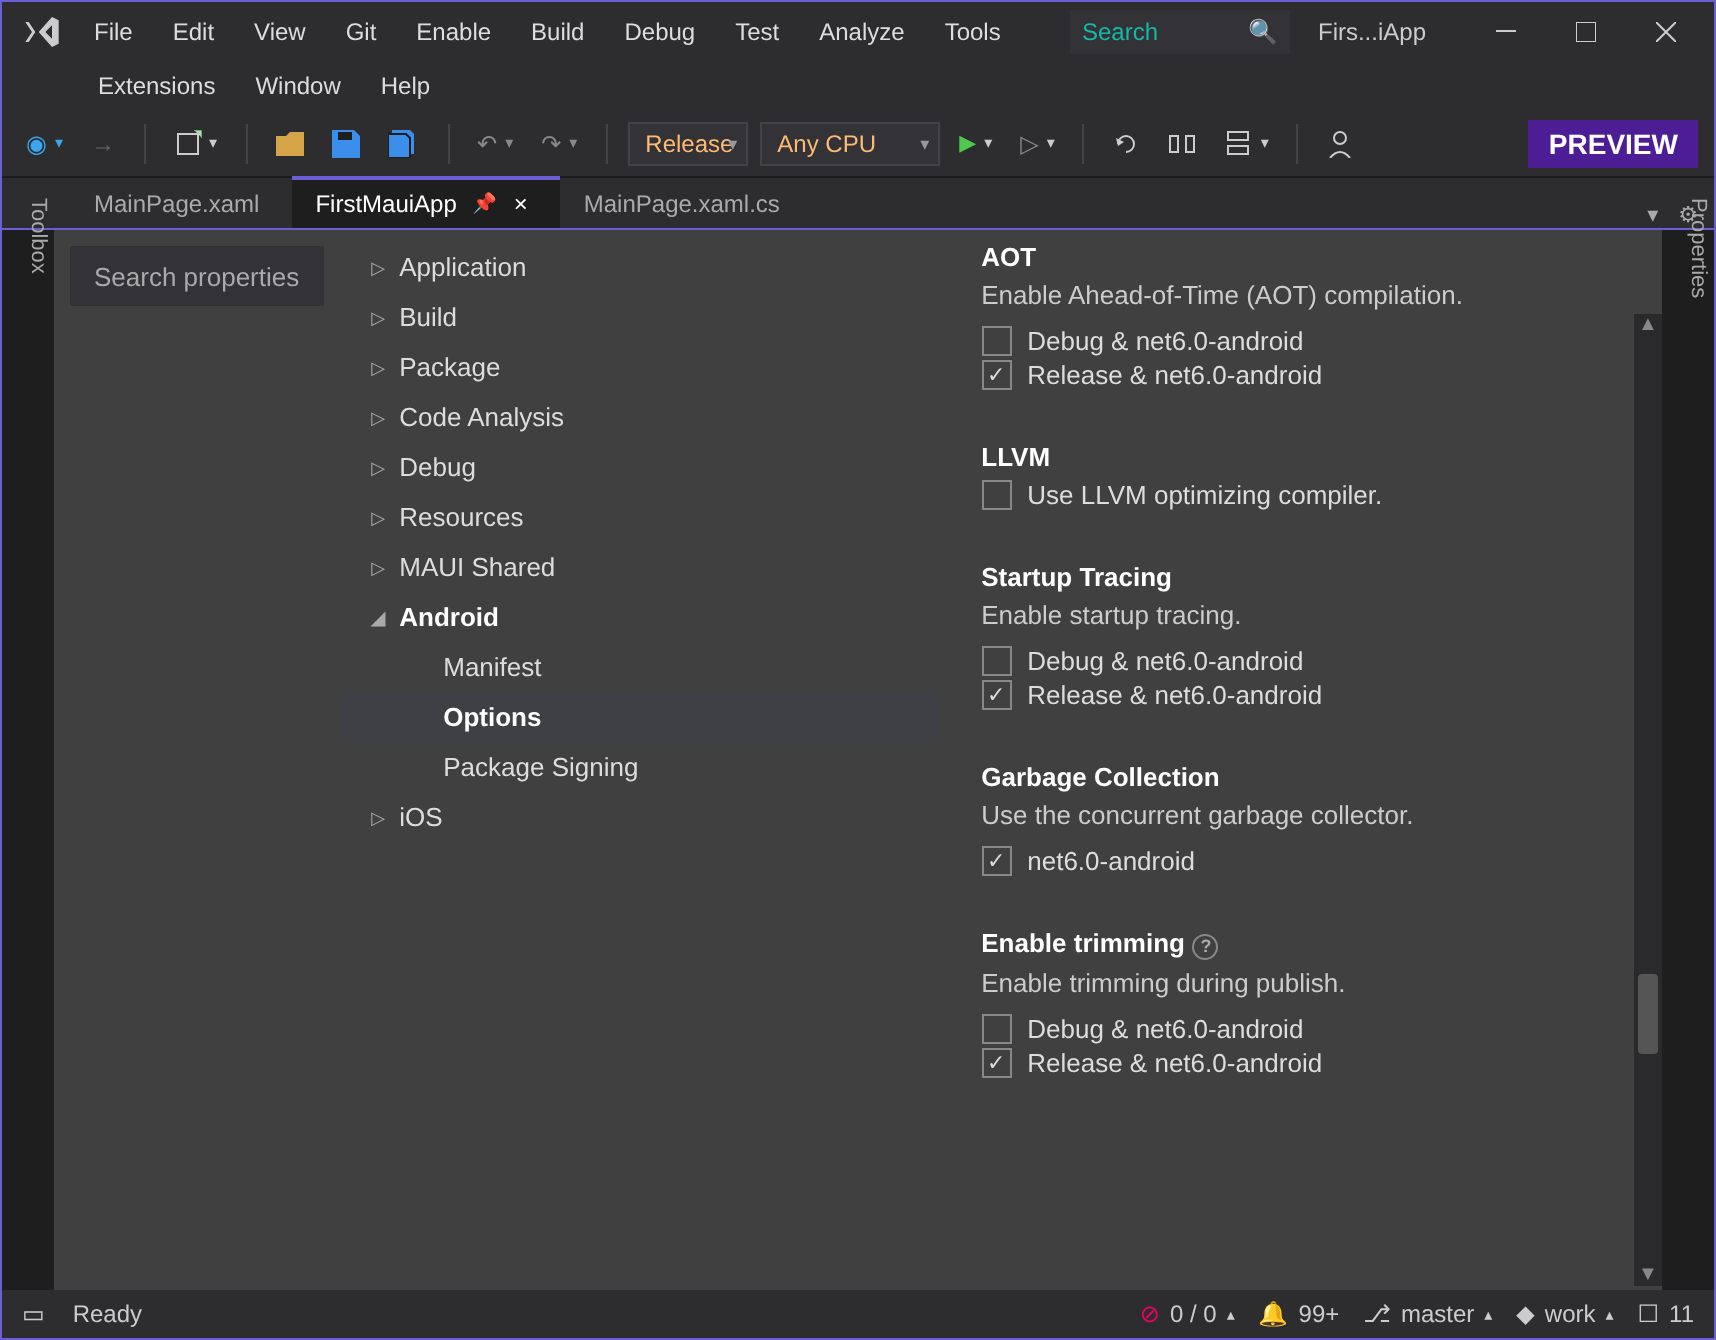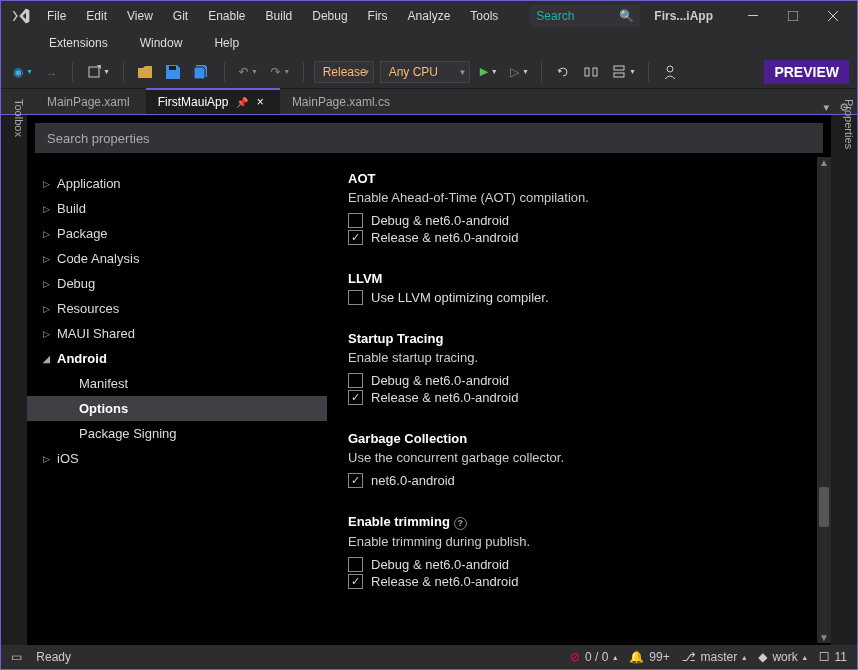--- a/index.html
+++ b/index.html
@@ -1,42 +1,42 @@
 <!DOCTYPE html>
 <html><head>
 <meta charset="utf-8">
 <style>
 * { margin: 0; padding: 0; box-sizing: border-box; font-family: 'Segoe UI', Tahoma, sans-serif; }
 body { background: #1e1e1e; color: #ccc; width: 858px; height: 670px; overflow: hidden; position: relative; border: 1px solid #6b5fd6; }
 .titlebar { height: 30px; background: #2d2d30; display: flex; align-items: center; padding: 0 4px; font-size: 12px; }
 .vs-logo { width: 20px; height: 20px; margin: 0 6px; }
 .menubar { display: flex; gap: 0; }
 .menu-item { padding: 4px 10px; cursor: pointer; color: #ddd; }
-.menubar2 { display: flex; gap: 12px; padding-left: 38px; height: 24px; background: #2d2d30; font-size: 12px; align-items: center; }
+.menubar2 { display: flex; gap: 0; padding-left: 38px; height: 24px; background: #2d2d30; font-size: 12px; align-items: center; }
 .search-box { margin-left: auto; background: #333337; height: 22px; width: 110px; display: flex; align-items: center; padding: 0 6px; font-size: 12px; color: #14b8a6; }
 .search-box .mag { margin-left: auto; }
-.app-title { margin: 0 14px; color: #ccc; font-size: 12px; font-weight: bold; }
+.app-title { margin: 0 14px; color: #ccc; font-size: 12px; }
 .win-controls { display: flex; gap: 0; margin-left: 6px; }
 .win-btn { width: 40px; height: 28px; display: flex; align-items: center; justify-content: center; color: #ccc; cursor: pointer; }
 .toolbar { height: 34px; background: #2d2d30; border-bottom: 1px solid #1b1b1c; display: flex; align-items: center; padding: 0 8px; gap: 6px; font-size: 12px; }
 .tb-btn { display: flex; align-items: center; gap: 4px; padding: 2px 4px; cursor: pointer; }
 .tb-sep { width: 1px; height: 20px; background: #444; margin: 0 4px; }
 .tb-drop { background: #333337; border: 1px solid #434346; height: 22px; padding: 0 20px 0 8px; display: flex; align-items: center; color: #fdba74; position: relative; cursor: pointer; }
 .tb-drop::after { content: '▾'; position: absolute; right: 4px; font-size: 9px; color: #999; }
 .play { color: #4ec94e; font-size: 11px; }
 .preview-btn { background: #4c1d95; color: #fff; padding: 4px 10px; margin-left: auto; font-size: 14px; font-weight: 600; cursor: pointer; }
 .tabs { height: 26px; background: #2d2d30; display: flex; align-items: flex-end; font-size: 12px; padding-left: 34px; border-bottom: 1px solid #6b5fd6; }
 .tab { padding: 5px 16px 5px 12px; color: #aaa; cursor: pointer; display: flex; align-items: center; gap: 8px; position: relative; }
 .tab.active { background: #1e1e1e; color: #fff; border-top: 2px solid #6b5fd6; }
 .tab .pin { font-size: 10px; }
 .tab .close { font-size: 12px; }
 .tab-tools { margin-left: auto; padding-right: 8px; display: flex; gap: 10px; color: #aaa; font-size: 11px; }
 .side-tab-left { position: absolute; left: 2px; top: 92px; width: 22px; font-size: 11px; color: #aaa; writing-mode: vertical-rl; text-orientation: mixed; padding-top: 6px; cursor: pointer; }
 .side-tab-right { position: absolute; right: 2px; top: 92px; width: 22px; font-size: 11px; color: #aaa; writing-mode: vertical-rl; text-orientation: mixed; padding-top: 6px; cursor: pointer; }
-.main { position: absolute; left: 26px; right: 26px; top: 114px; bottom: 24px; background: #000000; display: flex; flex-direction: column; }
+.main { position: absolute; left: 26px; right: 26px; top: 114px; bottom: 24px; background: #404040; display: flex; }
 .search-props { margin: 8px 8px 12px 8px; background: #333337; height: 30px; display: flex; align-items: center; padding: 0 12px; color: #aaa; font-size: 13px; }
 .body-area { flex: 1; display: flex; overflow: hidden; }
 .tree { width: 300px; padding: 6px 0; font-size: 13px; overflow-y: auto; }
 .tree-item { padding: 5px 8px 5px 40px; cursor: pointer; color: #ddd; position: relative; }
 .tree-item.top { padding-left: 30px; }
 .tree-item .caret { position: absolute; left: 16px; font-size: 9px; color: #aaa; top: 8px; }
 .tree-item.top .caret { left: 16px; }
 .tree-item.sel { background: #3f3f46; }
 .tree-item.bold { font-weight: 600; color: #fff; }
 .tree-item.child { padding-left: 52px; }
@@ -68,21 +68,21 @@
       </svg>
   </div>
   <div class="menubar">
     <div class="menu-item">File</div>
     <div class="menu-item">Edit</div>
     <div class="menu-item">View</div>
     <div class="menu-item">Git</div>
     <div class="menu-item">Enable</div>
     <div class="menu-item">Build</div>
     <div class="menu-item">Debug</div>
-    <div class="menu-item">Firs</div>
+    <div class="menu-item">Test</div>
     <div class="menu-item">Analyze</div>
     <div class="menu-item">Tools</div>
   </div>
   <div class="search-box">
     <span>Search</span>
     <span class="mag">🔍</span>
   </div>
   <div class="app-title">Firs...iApp</div>
   <div class="win-controls">
     <div class="win-btn">

